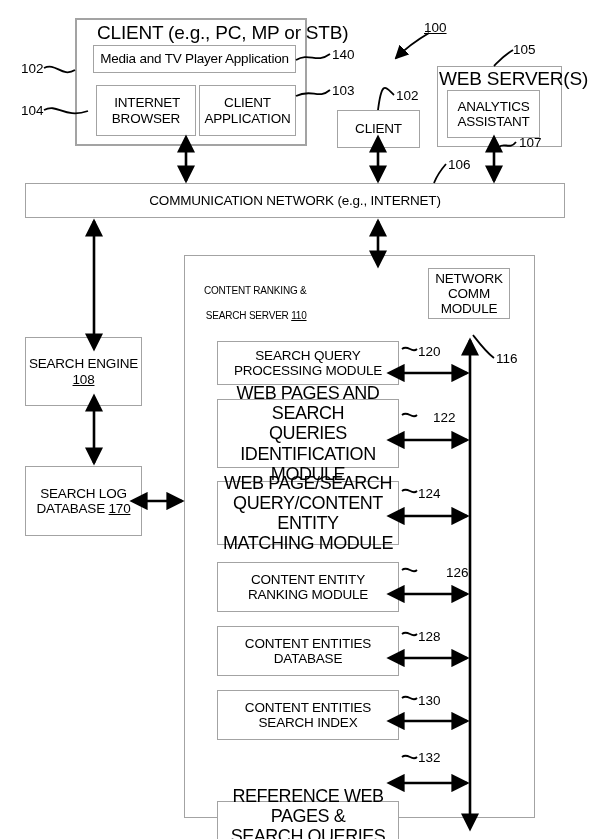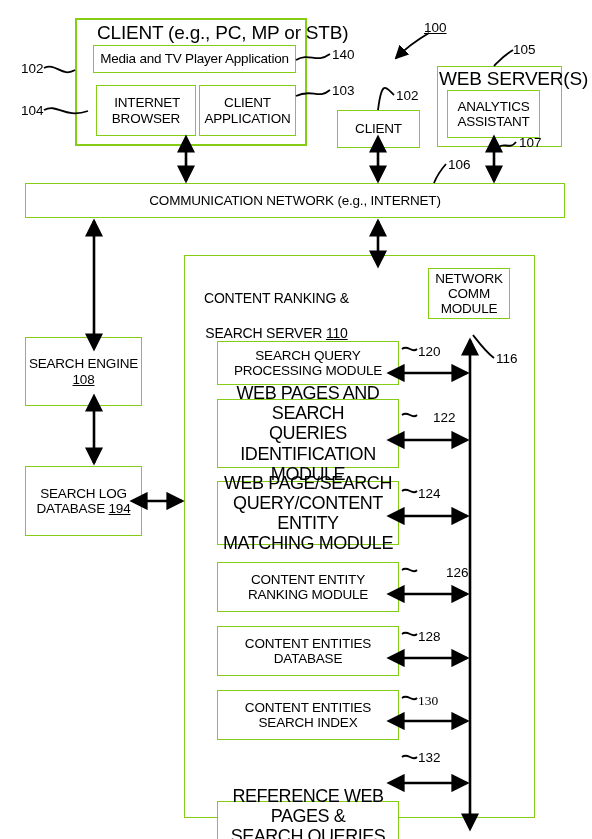--- a/index.html
+++ b/index.html
@@ -14,21 +14,21 @@
   #figure {
     position: relative;
     width: 592px;
     height: 839px;
     background: #ffffff;
     overflow: hidden;
   }
   .box {
     position: absolute;
     box-sizing: border-box;
-    border: 2px solid #84cc16;
+    border: 2px solid #a3a3a3;
     background: #fff;
     display: flex;
     align-items: center;
     justify-content: center;
     text-align: center;
     line-height: 1.12;
     letter-spacing: -0.2px;
   }
   .box.thin { border-width: 1.6px; }
   .box.top-label {
@@ -42,22 +42,22 @@
     letter-spacing: -0.2px;
   }
   .reftext {
     position: absolute;
     font-size: 13.5px;
     white-space: nowrap;
   }
   .u { text-decoration: underline; }
   .title-in-box {
     position: absolute;
-    font-size: 14px;
-    text-align: center;
+    font-size: 10px;
+    text-align: right;
     line-height: 1.25;
     white-space: pre-line;
     letter-spacing: -0.2px;
   }
   svg.overlay {
     position: absolute;
     left: 0;
     top: 0;
     width: 592px;
     height: 839px;
@@ -120,21 +120,21 @@
   </div>
   <div class="reftext" style="left:448px; top:157px;">106</div>
 
   <div class="box thin" style="left:25px; top:337px; width:117px; height:69px; flex-direction:column;">
     <span class="boxtext">SEARCH ENGINE</span>
     <span class="boxtext u">108</span>
   </div>
 
   <div class="box thin" style="left:25px; top:466px; width:117px; height:70px; flex-direction:column;">
     <span class="boxtext">SEARCH LOG</span>
-    <span class="boxtext"><span>DATABASE </span><span class="u">194</span></span>
+    <span class="boxtext"><span>DATABASE </span><span class="u">170</span></span>
   </div>
 
   <div class="box thin" style="left:184px; top:255px; width:351px; height:563px;">
   </div>
   <div class="title-in-box" style="left:204px; top:272px;">
     <div>CONTENT RANKING &amp;</div>
     <div><span>SEARCH SERVER </span><span class="u">110</span></div>
   </div>
 
   <div class="box thin" style="left:428px; top:268px; width:82px; height:51px;">
@@ -173,21 +173,21 @@
   <div class="box thin" style="left:217px; top:626px; width:182px; height:50px;">
     <span class="boxtext">CONTENT ENTITIES
 DATABASE</span>
   </div>
   <div class="reftext" style="left:418px; top:629px;">128</div>
 
   <div class="box thin" style="left:217px; top:690px; width:182px; height:50px;">
     <span class="boxtext">CONTENT ENTITIES
 SEARCH INDEX</span>
   </div>
-  <div class="reftext" style="left:418px; top:693px;font-family:Liberation Serif, serif;">130</div>
+  <div class="reftext" style="left:418px; top:693px;">130</div>
 
   <div class="box thin" style="left:217px; top:753px; width:182px; height:50px;margin-top:48px;">
     <span class="boxtext xs">REFERENCE WEB PAGES &amp;
 SEARCH QUERIES DB</span>
   </div>
   <div class="reftext" style="left:418px; top:750px;">132</div>
 
   <svg class="overlay" viewBox="0 0 592 839" xmlns="http://www.w3.org/2000/svg">
     <defs>
       <marker id="ah" markerWidth="7" markerHeight="7" refX="6" refY="3.5" orient="auto" markerUnits="strokeWidth">

